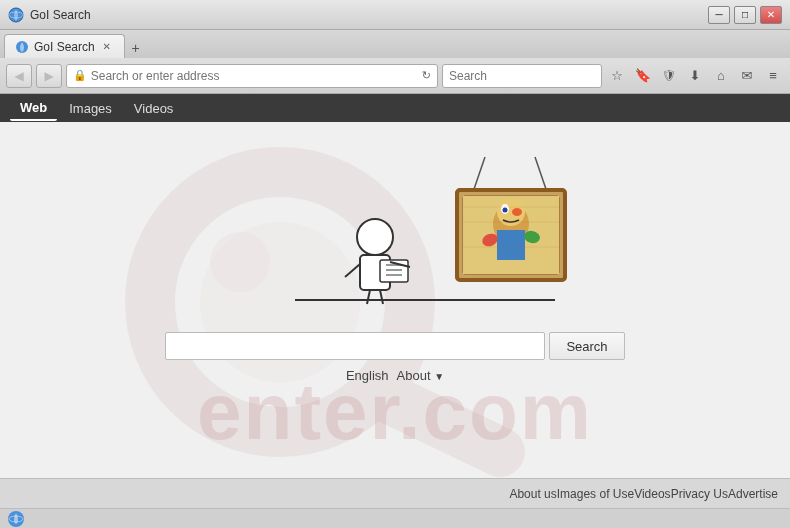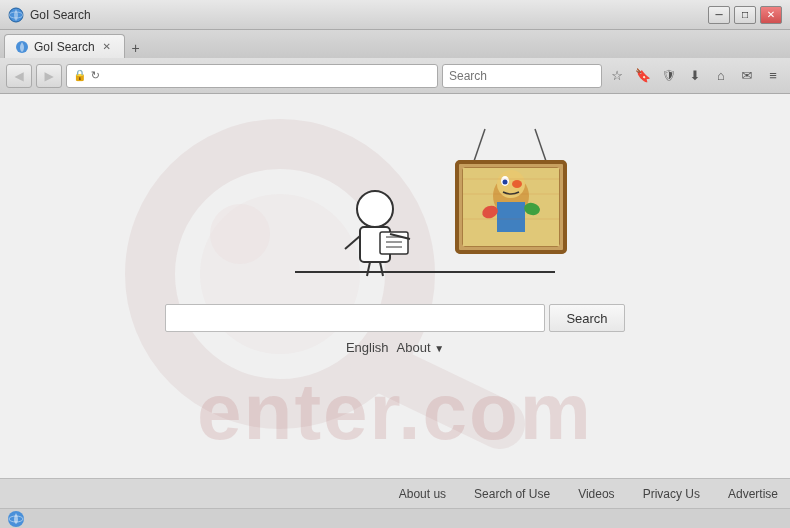--- a/index.html
+++ b/index.html
@@ -155,21 +155,21 @@
       display: flex; gap: 8px; align-items: flex-end; font-size: 13px; color: #444;
     }
     .lang-link { cursor: pointer; color: #444; text-decoration: none; }
     .more-link { cursor: pointer; color: #444; text-decoration: none; }
 
     
     .footer {
       height: 30px;
       background: #d8d8d8;
       display: flex; align-items: center; justify-content: flex-end;
-      padding: 0 12px; gap: 28px;
+      padding: 0 12px; gap: 0;
       border-top: 1px solid #bbb;
       position: relative; z-index: 1;
     }
     .footer-link { font-size: 12px; color: #444; cursor: pointer; text-decoration: none; }
 
     
     .status-bar {
       height: 20px;
       background: #d0d0d0;
       display: flex; align-items: center;
@@ -219,36 +219,48 @@
       <div class="tab-close">✕</div>
     </div>
     <div class="tab-new">+</div>
   </div>
 
   <div class="nav-bar">
     <div class="nav-btn disabled">◀</div>
     <div class="nav-btn disabled">▶</div>
     <div class="address-bar">
       <span style="color:#aaa;font-size:11px;">🔒</span>
+      <input class="address-input" type="text" value="" placeholder="Search or enter address" style="">
       <span class="refresh-btn">↻</span>
     </div>
     <div class="search-bar">
       <input class="search-input" type="text" value="" placeholder="Search" style="">
     </div>
     <div class="nav-icons">
       <div class="nav-icon-btn">☆</div>
       <div class="nav-icon-btn">🔖</div>
       <div class="nav-icon-btn" style="font-size:11px;">🛡</div>
       <div class="nav-icon-btn">⬇</div>
       <div class="nav-icon-btn">⌂</div>
       <div class="nav-icon-btn">✉</div>
       <div class="hamburger-btn">≡</div>
     </div>
   </div>
 
+  <div class="menu-bar">
+    <div class="menu-item active">
+      <span>Web</span>
+    </div>
+    <div class="menu-item">
+      <span>Images</span>
+    </div>
+    <div class="menu-item">
+      <span>Videos</span>
+    </div>
+  </div>
 
   <div class="content">
 
     <div class="watermark">
 
       <svg width="580" height="320" viewBox="0 0 580 320" style="position:absolute;left:80px;top:20px;" opacity="0.12">
         <circle cx="200" cy="160" r="130" fill="none" stroke="#b08080" stroke-width="50"></circle>
         <circle cx="200" cy="160" r="80" fill="rgba(180,100,100,0.3)"></circle>
         <circle cx="160" cy="120" r="30" fill="rgba(200,100,100,0.4)"></circle>
         <line x1="295" y1="250" x2="420" y2="310" stroke="#b08080" stroke-width="50" stroke-linecap="round"></line>
@@ -322,21 +334,21 @@
         <span class="lang-link">English</span>
         <span class="more-link">
           <span>About</span>
           <span style="font-size:10px;">▼</span>
         </span>
       </div>
     </div>
 
     <div class="footer" style="width:100%;margin-top:auto;">
       <a class="footer-link">About us</a>
-      <a class="footer-link">Search of Use</a>
+      <a class="footer-link">Images of Use</a>
       <a class="footer-link">Videos</a>
       <a class="footer-link">Privacy Us</a>
       <a class="footer-link">Advertise</a>
     </div>
   </div>
 
   <div class="status-bar">
     <div class="status-icon">
       <svg width="16" height="16" viewBox="0 0 16 16">
         <circle cx="8" cy="8" r="7" fill="#4a90d9"></circle>

